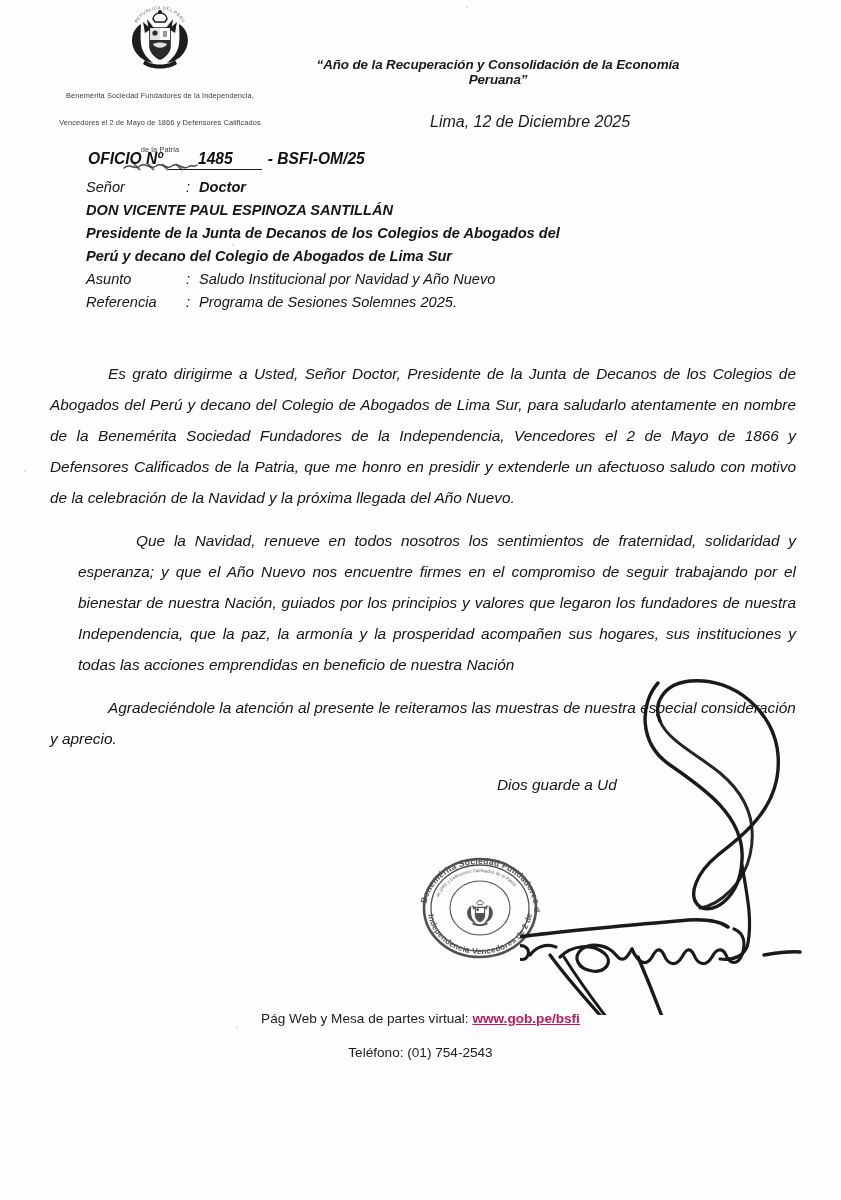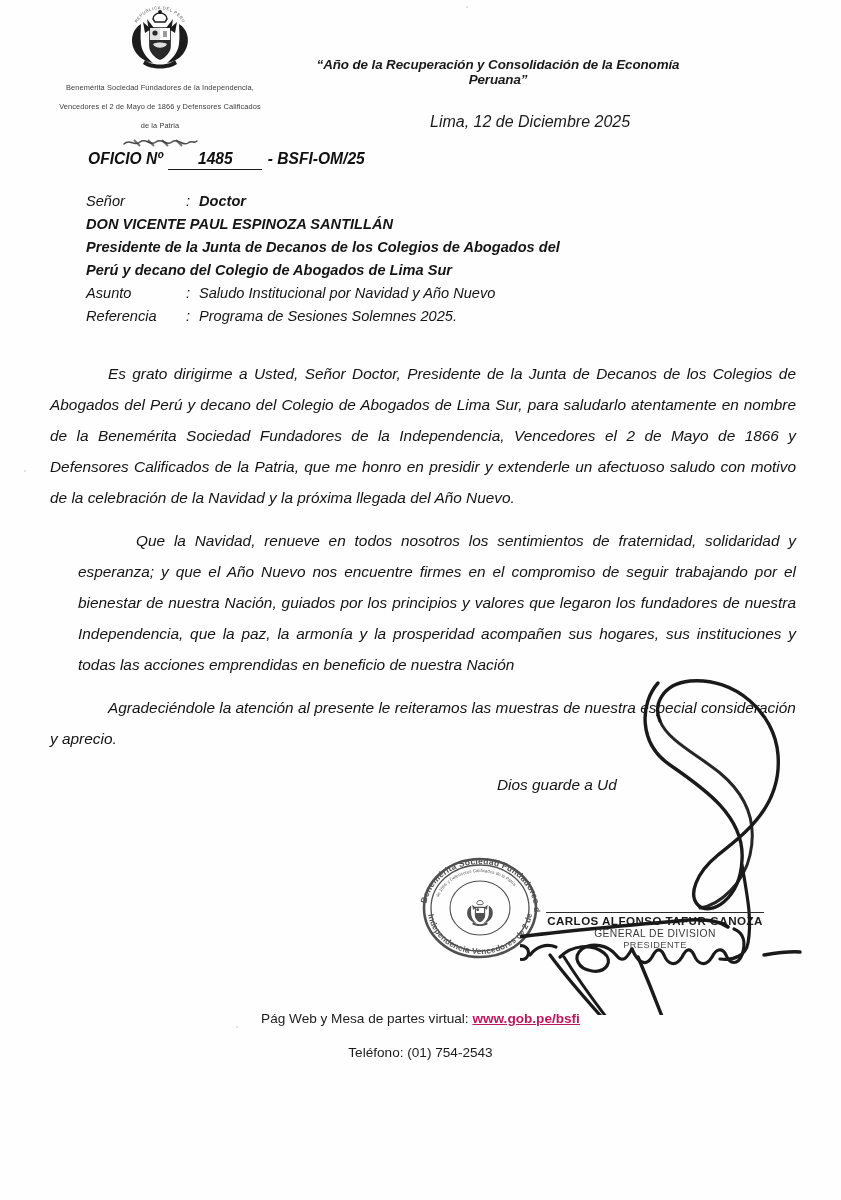--- a/index.html
+++ b/index.html
@@ -35,21 +35,21 @@
     height: 72px;
     margin: 0 auto;
     display: block;
   }
   .lh-text {
     font-family: "Liberation Sans", sans-serif;
     font-size: 7.4px;
     line-height: 10.2px;
     color: #3b3b3b;
     letter-spacing: 0.1px;
-    margin-top: 9px;
+    margin-top: 17px;
     text-align: center;
   }
   .lh-swirl {
     margin: 3px auto 0;
     width: 80px;
     height: 14px;
     display: block;
   }
 
   
@@ -92,21 +92,21 @@
     text-align: center;
     border-bottom: 1.6px solid #1a1a1a;
     padding: 0 4px 1px 4px;
     margin: 0 1px;
   }
 
   
   .addr {
     position: absolute;
     left: 86px;
-    top: 190px;
+    top: 176px;
     width: 730px;
     font-size: 14.6px;
     color: #151515;
   }
   .addr-row {
     display: flex;
     align-items: baseline;
     line-height: 23px;
   }
   .addr-label {
@@ -380,26 +380,20 @@
       <path d="M244 300 C256 298 268 296 280 297" stroke-width="3.4"></path>
 
       <path d="M30 300 C52 330 80 360 96 378" stroke-width="3.2"></path>
       <path d="M44 302 C64 334 86 362 100 380" stroke-width="3.0"></path>
       <path d="M118 302 C130 330 140 356 146 372" stroke-width="3.4"></path>
 
       <path d="M-4 292 C4 288 10 294 8 300 C6 306 -2 306 -6 300" stroke-width="3.0"></path>
     </g>
   </svg>
 
-  <div class="sign-block">
-    <div class="sign-rule"></div>
-    <div class="sign-name">CARLOS ALFONSO TAFUR GANOZA</div>
-    <div class="sign-rank">GENERAL DE DIVISION</div>
-    <div class="sign-role">PRESIDENTE</div>
-  </div>
 
   <div class="footer">
     <div class="footer-line">
       <span>Pág Web y Mesa de partes virtual: </span><a class="footer-link" href="#">www.gob.pe/bsfi</a>
     </div>
     <div class="footer-line">Teléfono: (01) 754-2543</div>
   </div>
 
   <div class="speck" style="left:466px;top:6px;width:2px;height:2px;"></div>
   <div class="speck" style="left:232px;top:244px;width:2px;height:2px;"></div>

